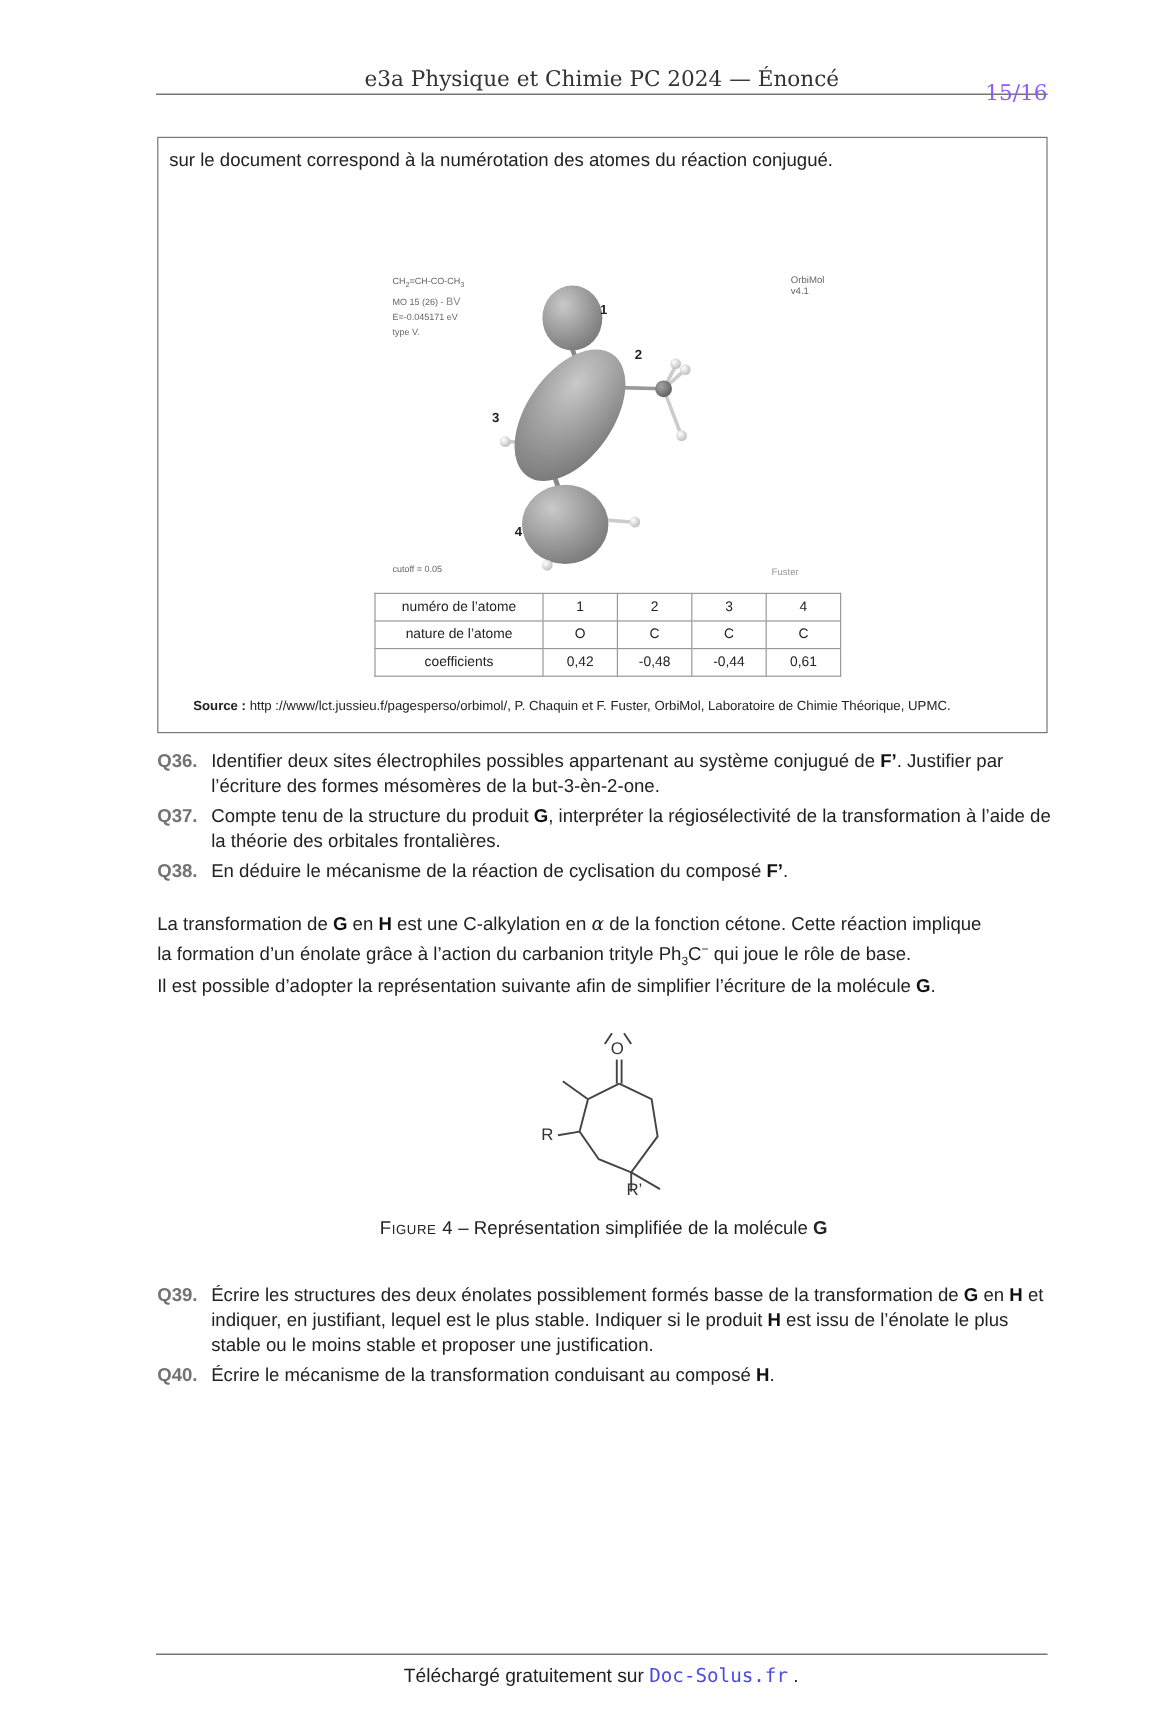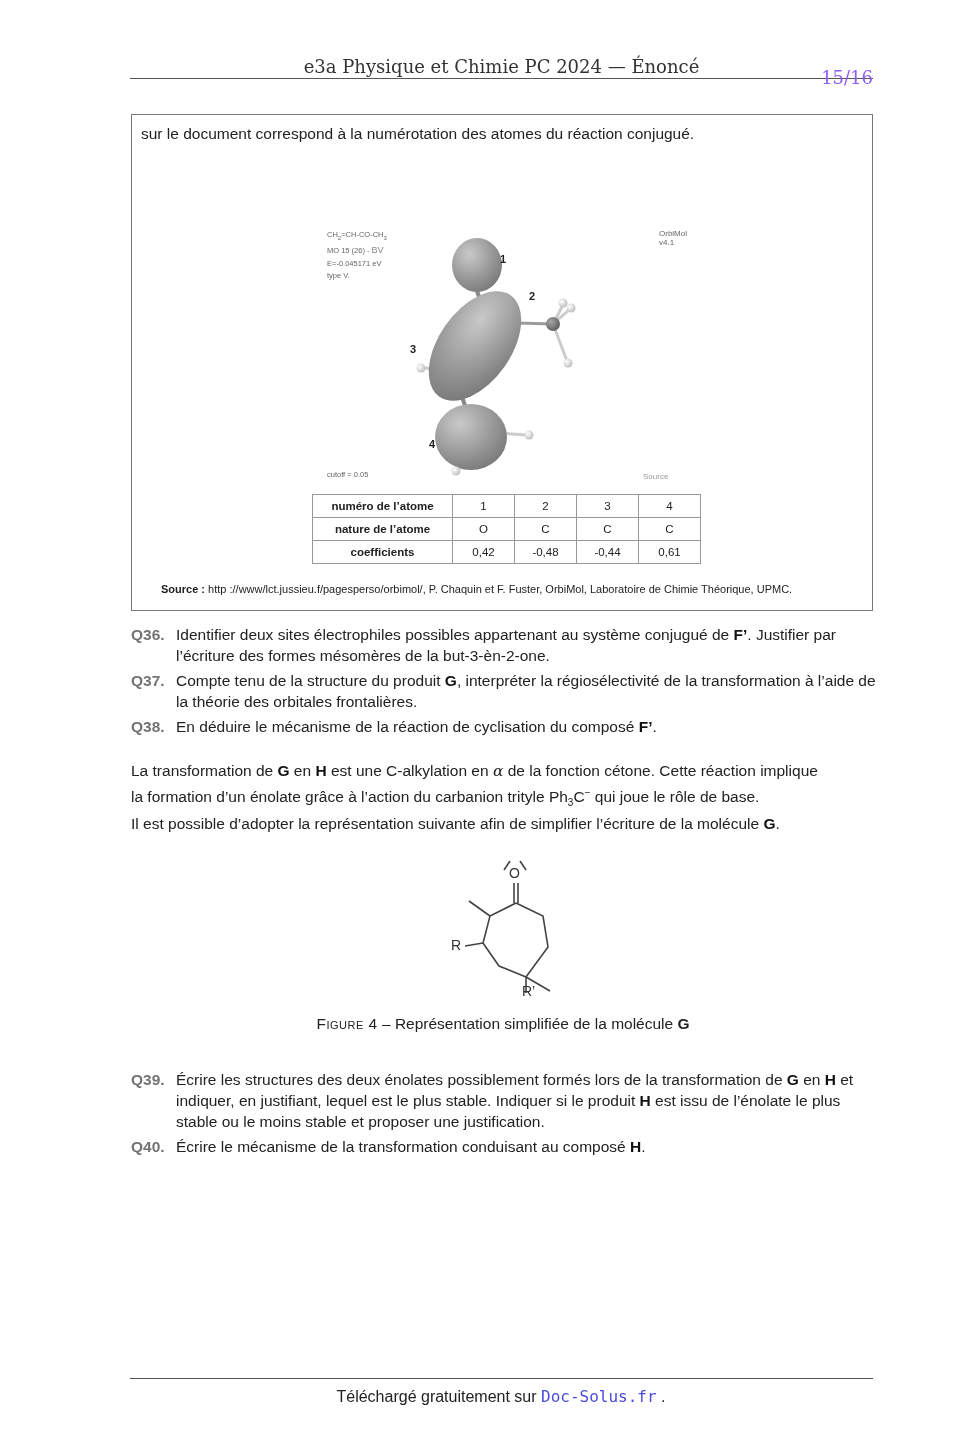--- a/index.html
+++ b/index.html
@@ -24,21 +24,21 @@
   .orb-meta sub { font-size: 6px; }
   .orb-brand { position: absolute; left: 302px; top: 6px; font-size: 8px; color: #666; margin-left: 40px; }
   .orb-cutoff { position: absolute; left: 10px; top: 247px; font-size: 7.5px; color: #666; }
   .orb-jsmol { position: absolute; left: 326px; top: 249px; font-size: 8px; color: #999; }
   .orb-svg { position: absolute; left: 0; top: 0; }
   .atom-label { position: absolute; font-size: 11px; font-weight: bold; color: #222; }
 
   
   .coef-table { position: absolute; left: 180px; top: 379px; border-collapse: collapse; font-size: 11.5px; color: #222; }
   .coef-table td { border: 1px solid #999; height: 22px; padding: 0; text-align: center; }
-  .coef-table td.rowhead { width: 139px; font-weight: bold; }
+  .coef-table td.rowhead { width: 139px; font-weight: normal; }
   .coef-table td.val { width: 61px; }
 
   .source { position: absolute; left: 29px; top: 468px; font-size: 11px; color: #222; white-space: nowrap; }
   .source b { font-weight: bold; }
 
   
   .qblock { position: absolute; left: 131px; width: 745px; font-size: 15.5px; line-height: 21px; color: #222; }
   .q { position: relative; padding-left: 45px; margin-bottom: 4px; }
   .q .qnum { position: absolute; left: 0; top: 0; font-weight: bold; color: #737373; }
   .q b, .para b { font-weight: bold; color: #111; }
@@ -118,21 +118,21 @@
       <circle cx="212" cy="212" r="4.5" fill="url(#hGrad)"></circle>
       <circle cx="139" cy="248" r="4.5" fill="url(#hGrad)"></circle>
     </svg>
 
     <div class="atom-label" style="left:183px;top:30px">1</div>
     <div class="atom-label" style="left:212px;top:67px">2</div>
     <div class="atom-label" style="left:93px;top:120px">3</div>
     <div class="atom-label" style="left:112px;top:215px">4</div>
 
     <div class="orb-cutoff">cutoff = 0.05</div>
-    <div class="orb-jsmol">Source</div>
+    <div class="orb-jsmol">Fuster</div>
   </div>
 
   <table class="coef-table">
     <tbody>
         <tr>
       <td class="rowhead">numéro de l’atome</td>
       <td class="val">1</td>
       <td class="val">2</td>
       <td class="val">3</td>
       <td class="val">4</td>
@@ -203,21 +203,21 @@
   <div class="mol-label" style="left:82px;top:128px">R’</div>
 </div>
 
 <div class="caption sans">
   <span class="smallcaps">Figure 4</span><span> – </span><span>Représentation simplifiée de la molécule </span><b>G</b>
 </div>
 
 <div class="qblock sans" style="top:1069px">
   <div class="q">
     <span class="qnum">Q39.</span>
-    <span>Écrire les structures des deux énolates possiblement formés lors de la transformation de </span><b>G</b><span> en </span><b>H</b><span> et indiquer, en justifiant, lequel est le plus stable. Indiquer si le produit </span><b>H</b><span> est issu de l’énolate le plus stable ou le moins stable et proposer une justification.</span>
+    <span>Écrire les structures des deux énolates possiblement formés basse de la transformation de </span><b>G</b><span> en </span><b>H</b><span> et indiquer, en justifiant, lequel est le plus stable. Indiquer si le produit </span><b>H</b><span> est issu de l’énolate le plus stable ou le moins stable et proposer une justification.</span>
   </div>
   <div class="q">
     <span class="qnum">Q40.</span>
     <span>Écrire le mécanisme de la transformation conduisant au composé </span><b>H</b><span>.</span>
   </div>
 </div>
 
 <div class="footer-rule"></div>
 <div class="footer sans">
   <span>Téléchargé gratuitement sur </span><span class="link mono">Doc-Solus.fr</span><span> .</span>

